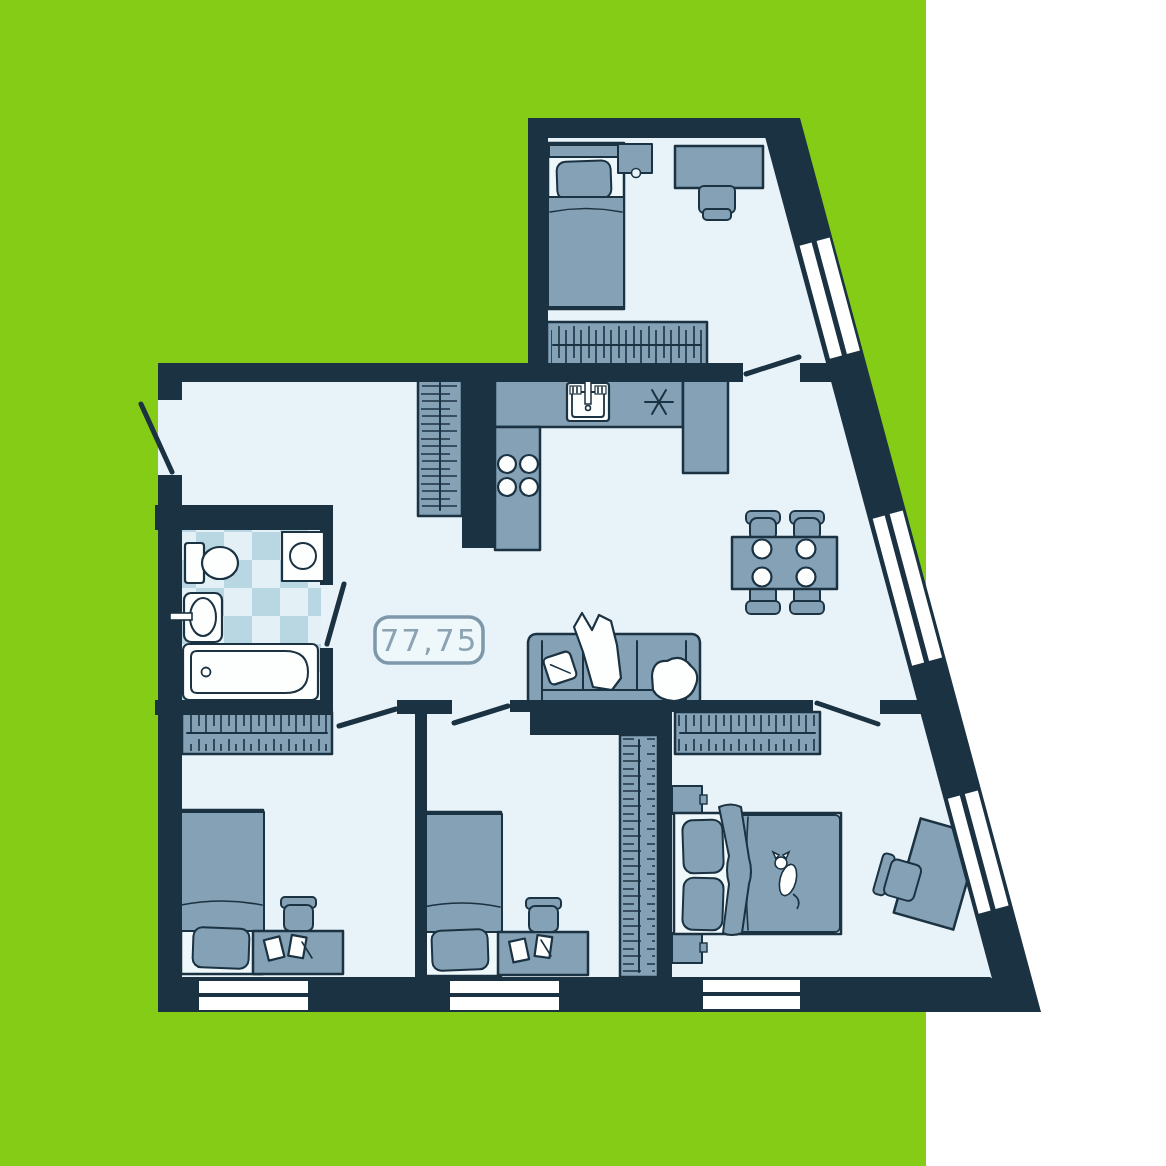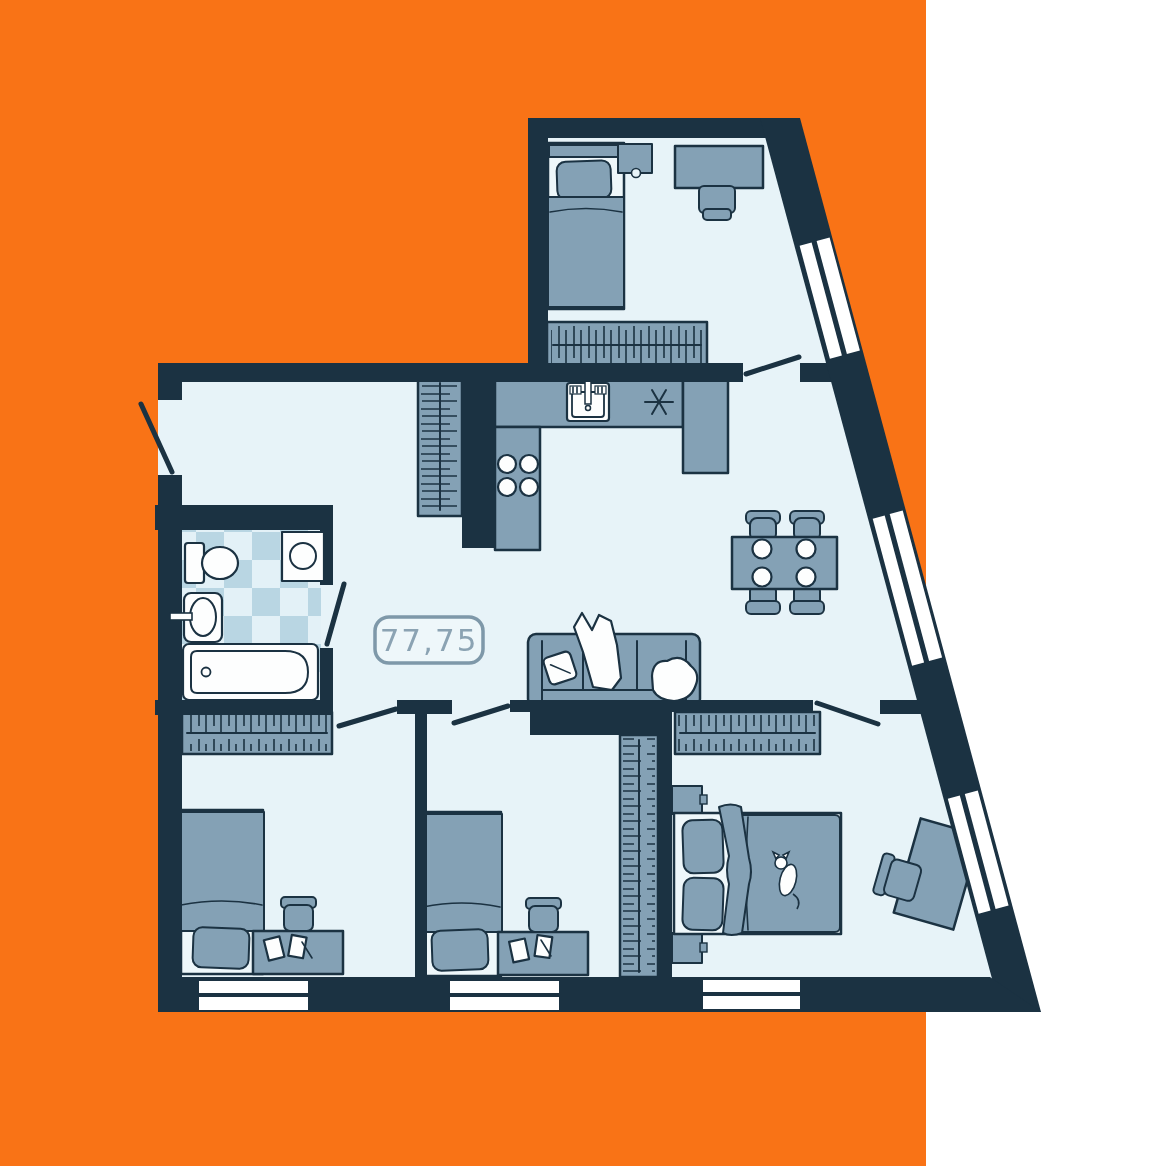--- a/index.html
+++ b/index.html
@@ -1,21 +1,21 @@
 <!DOCTYPE html>
 <html style="--wall: #1b3242; --floor: #e7f3f8; --furniture: #84a1b5; --fixture-white: #fdfefe; --tile-blue: #b9d6e3; --tile-light: #e3f1f7; --label-border: #7e98a9; --label-text: #8ba3b3; --label-bg: #eef7fa;"><head>
 <meta charset="utf-8">
 <style>
   :root{
     --wall:#1b3242; --floor:#e7f3f8; --furniture:#84a1b5; --fixture-white:#fdfefe;
     --tile-blue:#b9d6e3; --tile-light:#e3f1f7;
     --label-border:#7e98a9; --label-text:#8ba3b3; --label-bg:#eef7fa;
   }
   html,body{margin:0;padding:0;background:#ffffff;}
-  .stage{width:926px;height:1166px;background:#f97316;}
+  .stage{width:926px;height:1166px;background:#84cc16;}
   svg{display:block;font-family:"DejaVu Sans","Liberation Sans",sans-serif;}
   .wall{fill:var(--wall);}
   .floor{fill:var(--floor);}
   .gap{fill:var(--floor);}
   .furn{fill:var(--furniture);stroke:var(--wall);stroke-width:2.5;stroke-linejoin:round;}
   .furn-thin{fill:var(--furniture);stroke:var(--wall);stroke-width:2;stroke-linejoin:round;}
   .bed-frame{fill:var(--label-bg);stroke:var(--wall);stroke-width:2.5;stroke-linejoin:round;}
   .white-item{fill:var(--fixture-white);stroke:var(--wall);stroke-width:2.2;stroke-linejoin:round;}
   .line{stroke:var(--wall);fill:none;stroke-width:2;stroke-linecap:round;}
   .thin{stroke-width:1.6;}

